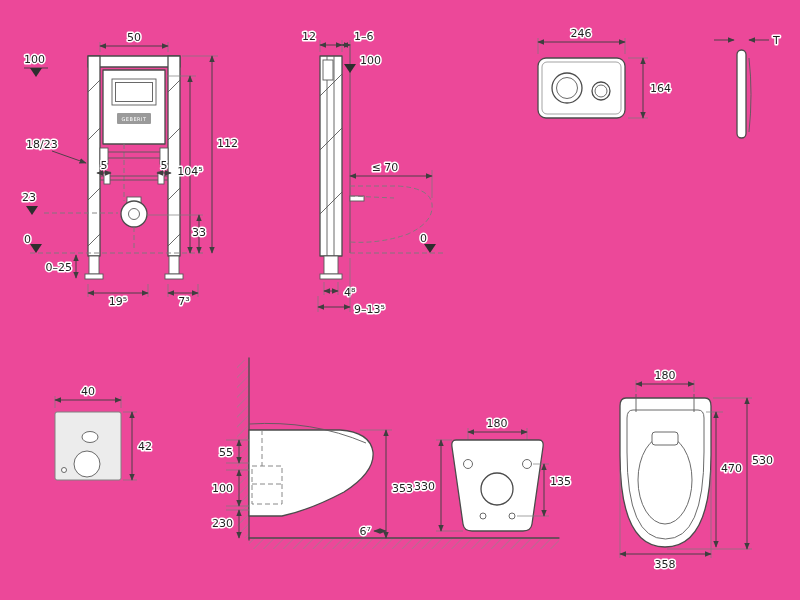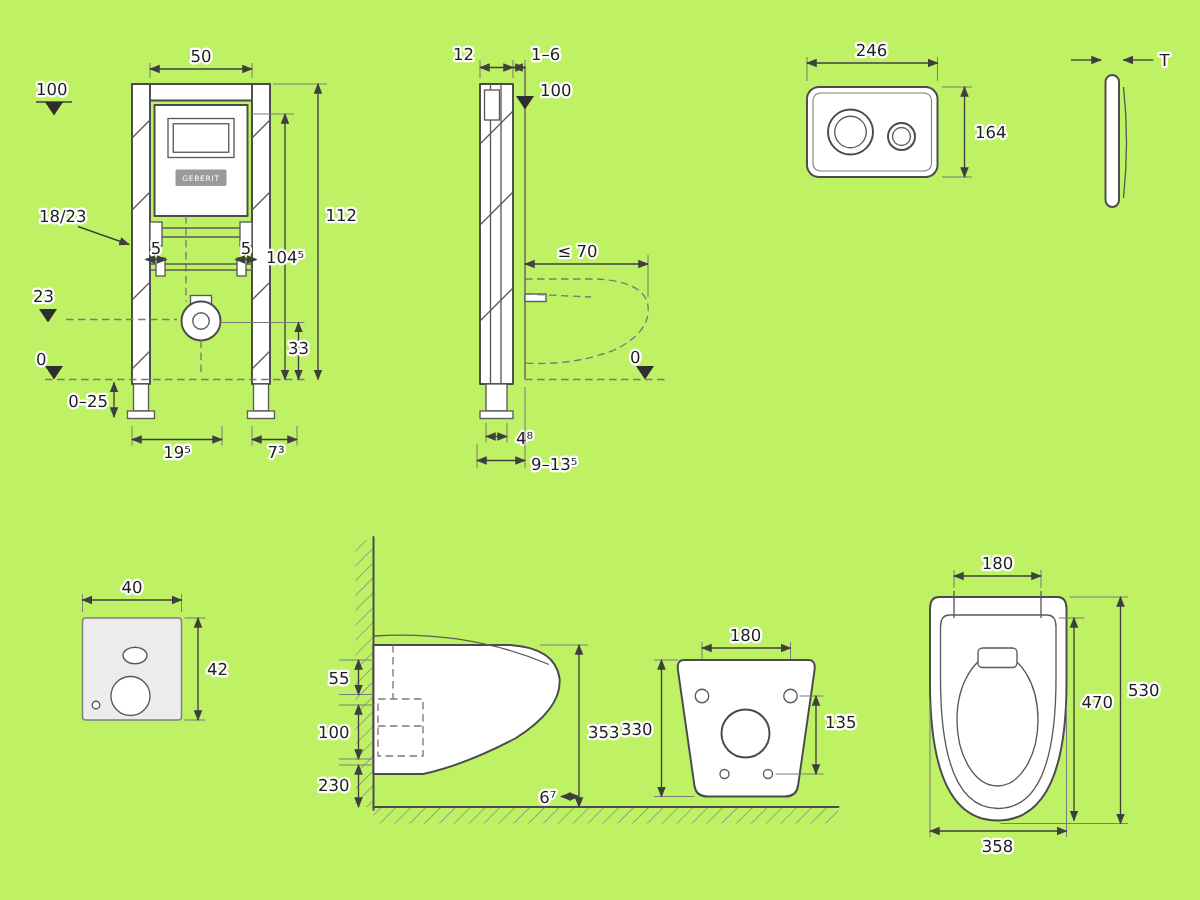--- a/index.html
+++ b/index.html
@@ -1,16 +1,16 @@
 <!DOCTYPE html>
 <html><head>
 <meta charset="utf-8">
 <style>
   html,body{margin:0;padding:0;background:#fff;}
-  .canvas{position:relative;width:800px;height:600px;background:#bef264;overflow:hidden;}
+  .canvas{position:relative;width:800px;height:600px;background:#ec4899;overflow:hidden;}
   svg{display:block;}
   .geo{fill:none;stroke:#4b4b4b;stroke-width:1.3;stroke-linejoin:round;stroke-linecap:round;}
   .geo2{fill:none;stroke:#5a5a5a;stroke-width:0.9;}
   .fillw{fill:#ffffff;}
   .dash{fill:none;stroke:#7a7a7a;stroke-width:0.9;stroke-dasharray:5 3;}
   .dim{stroke:#3f3f3f;stroke-width:0.9;fill:none;}
   .ext{stroke:#7c7c7c;stroke-width:0.7;fill:none;}
   .lbl{font-family:"DejaVu Sans",sans-serif;font-size:11px;fill:#1f1f1f;
        paint-order:stroke;stroke:#fff;stroke-width:3px;stroke-linejoin:round;}
   .logo{font-family:"DejaVu Sans",sans-serif;font-size:5px;fill:#ffffff;letter-spacing:.5px;}

